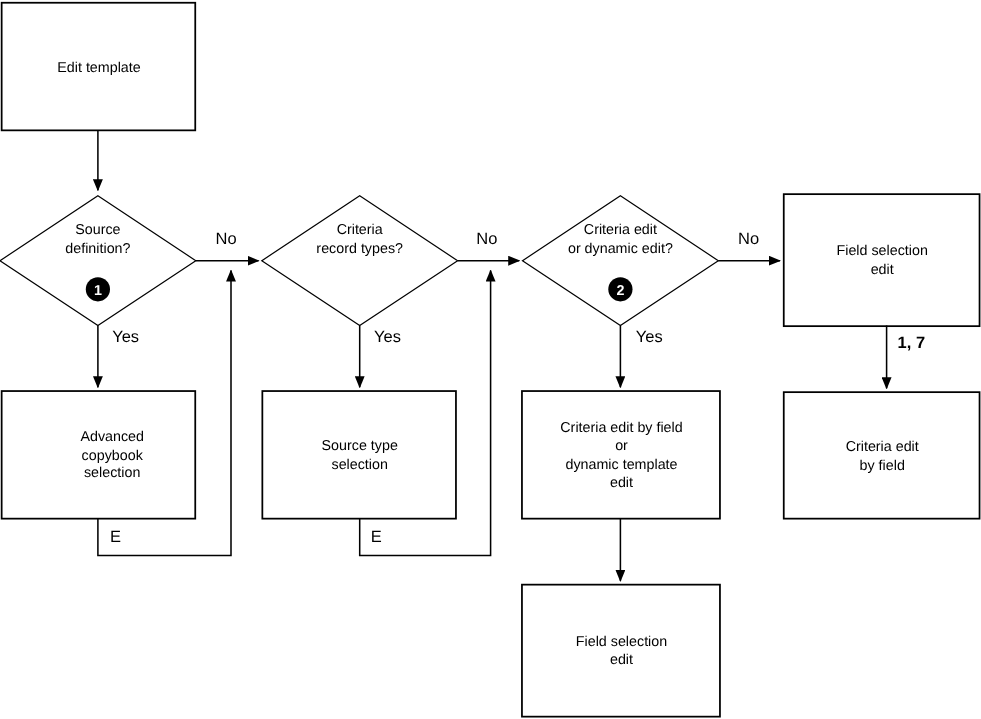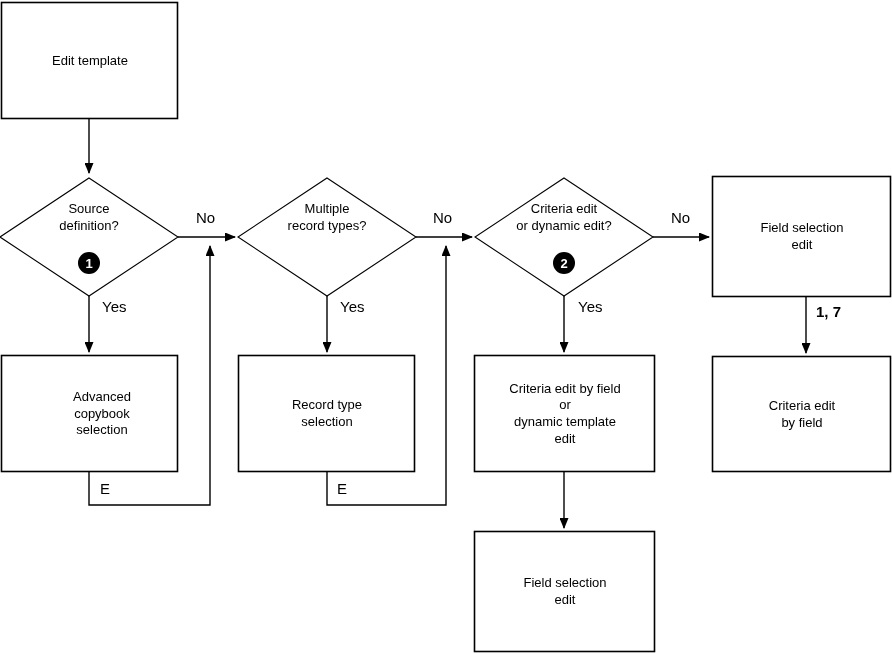--- a/index.html
+++ b/index.html
@@ -120,24 +120,24 @@
   <div class="node-text" style="left:2px; top:3px; width:176px; height:116px;">Edit template</div>
 
   <div class="node-text" style="left:10px; top:190px; width:158px; height:56px;">Source
 definition?</div>
   <div class="badge" style="left:78px; top:252px;">1</div>
 
   <div class="node-text" style="left:14px; top:356px; width:176px; height:116px;">Advanced
 copybook
 selection</div>
 
-  <div class="node-text" style="left:245px; top:190px; width:164px; height:56px;">Multiple
+  <div class="node-text" style="left:245px; top:190px; width:164px; height:56px;">Criteria
 record types?</div>
 
-  <div class="node-text" style="left:239px; top:356px; width:176px; height:116px;">Record type
+  <div class="node-text" style="left:239px; top:356px; width:176px; height:116px;">Source type
 selection</div>
 
   <div class="node-text" style="left:481px; top:190px; width:166px; height:56px;">Criteria edit
 or dynamic edit?</div>
   <div class="badge" style="left:553px; top:252px;">2</div>
 
   <div class="node-text" style="left:475px; top:356px; width:180px; height:116px;">Criteria edit by field
 or
 dynamic template
 edit</div>

